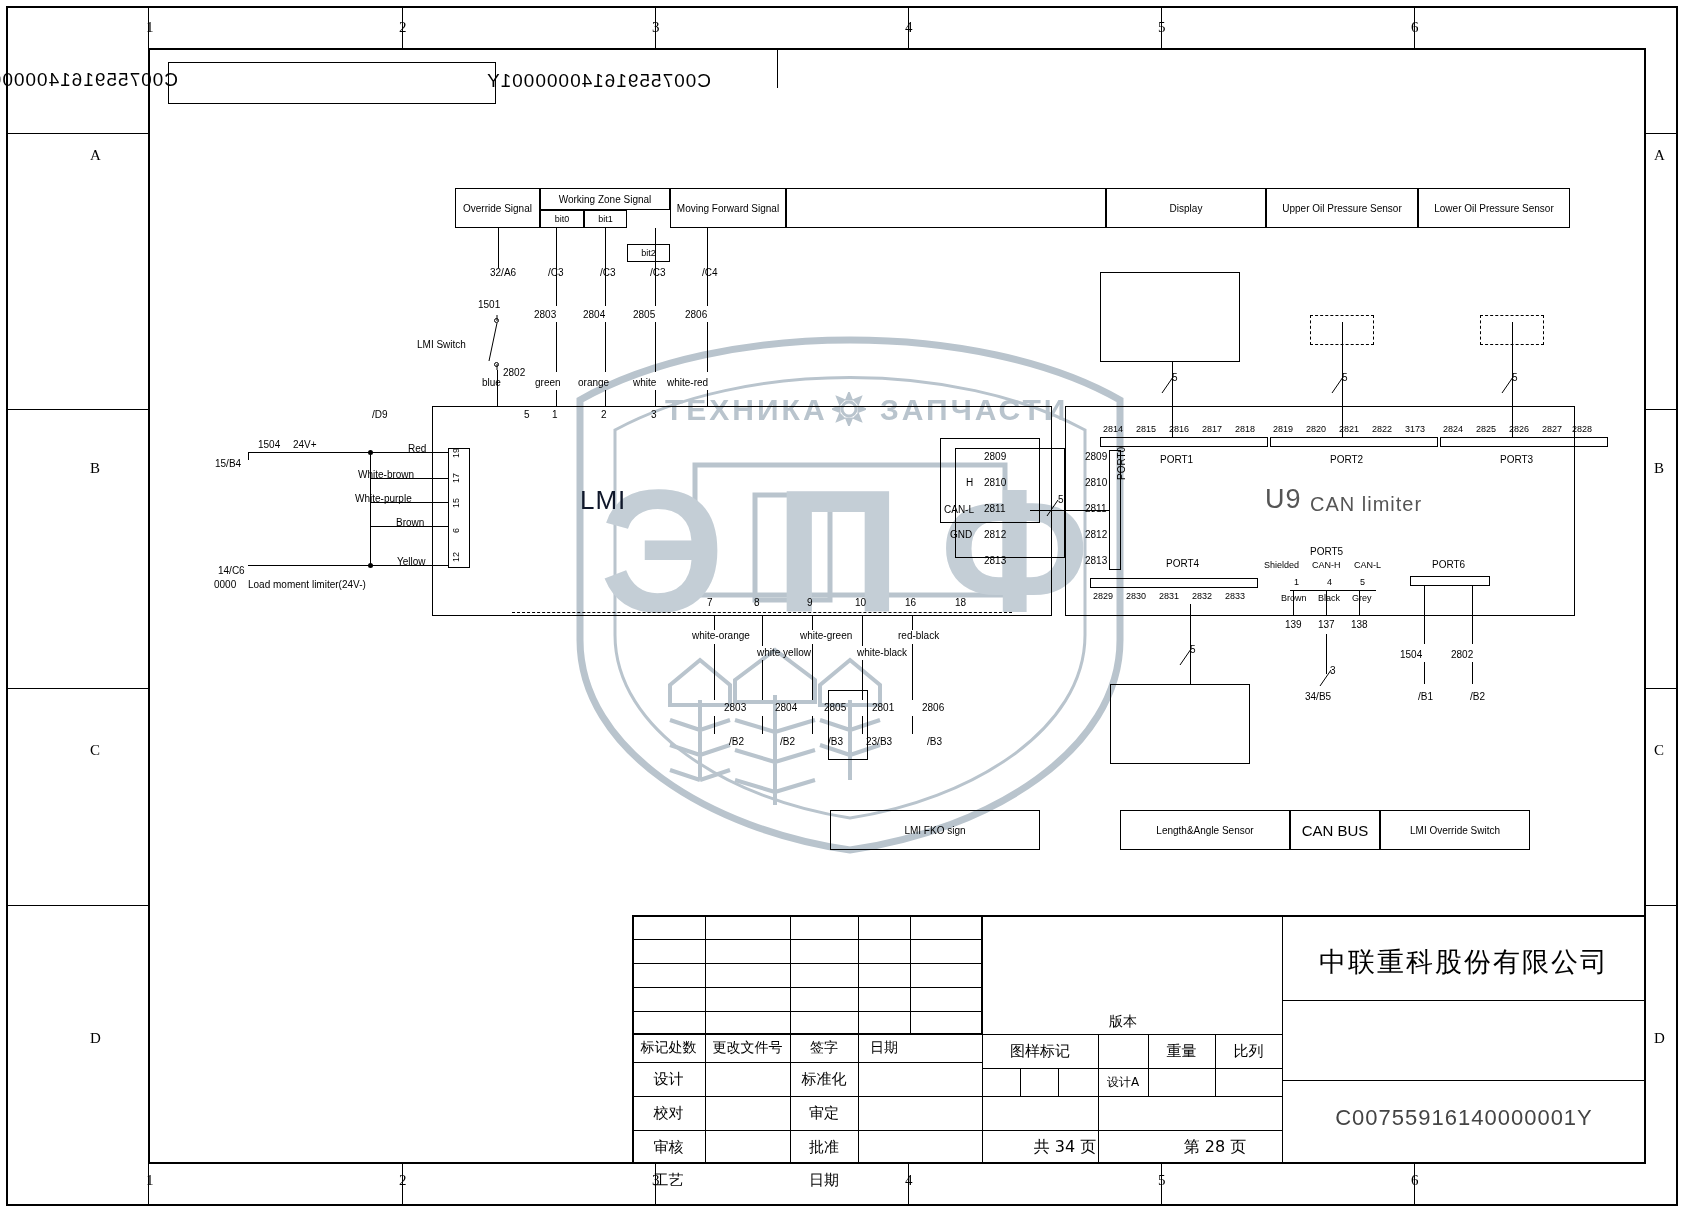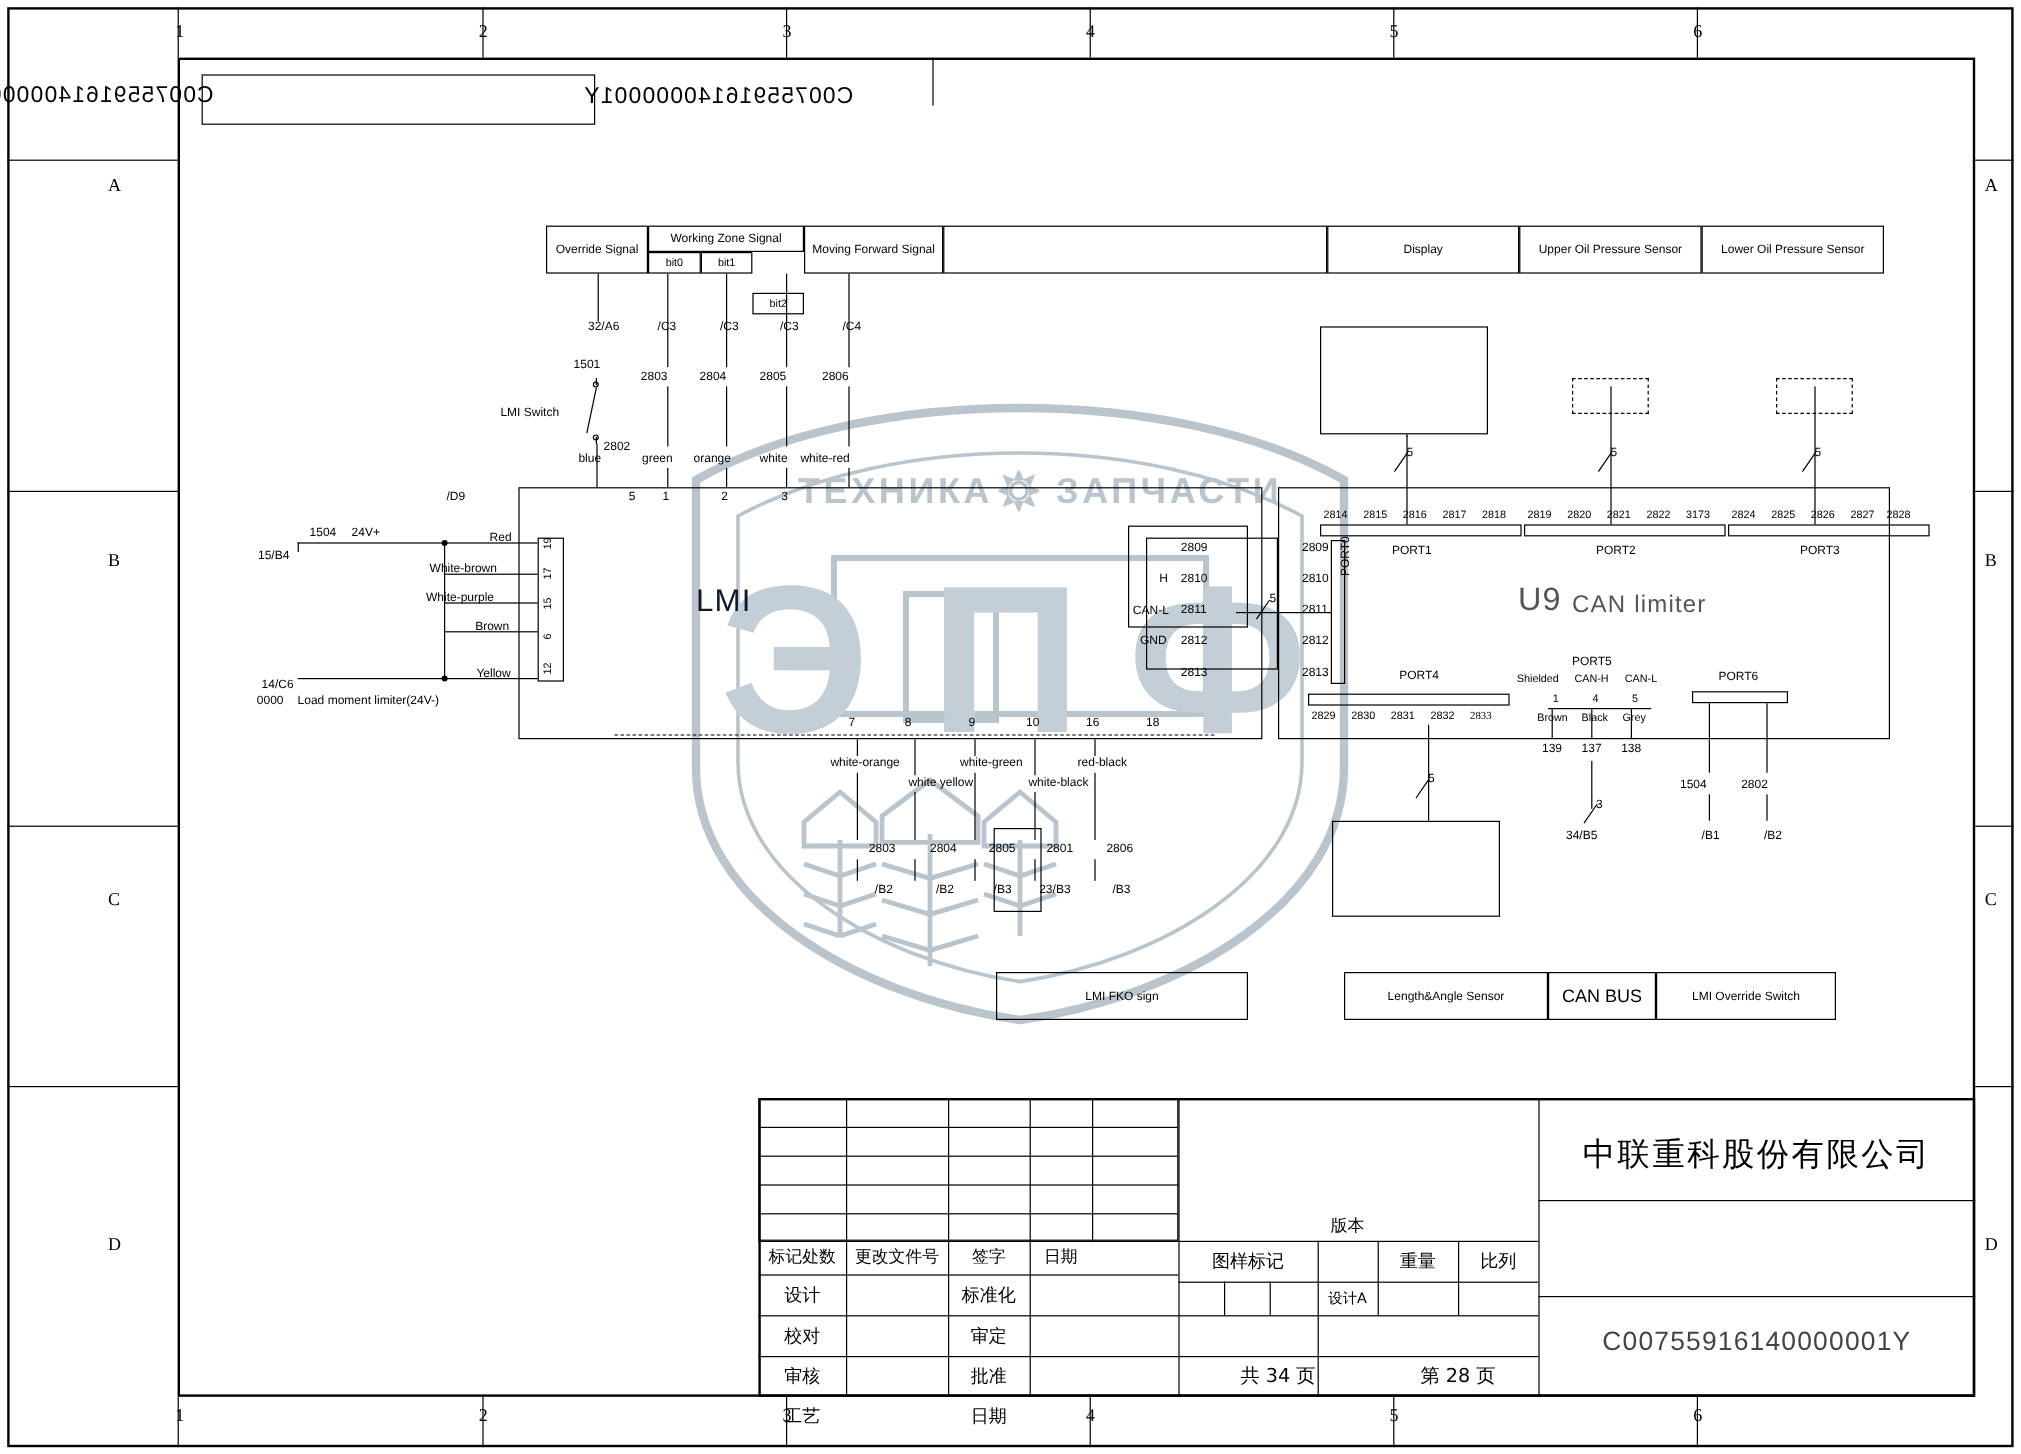--- a/index.html
+++ b/index.html
@@ -314,21 +314,21 @@
   <svg class="abs" style="left:1500px;top:375px;" width="16" height="20">
       <line x1="2" y1="18" x2="13" y2="2" stroke="#000"></line>
     </svg>
   <div class="box" style="left:1480px;top:315px;width:64px;height:30px;border-style:dashed;"></div>
 
   <div class="lbl" style="left:1166px;top:559px;">PORT4</div>
   <div class="lbl" style="left:1093px;top:592px;font-size:9px;">2829</div>
   <div class="lbl" style="left:1126px;top:592px;font-size:9px;">2830</div>
   <div class="lbl" style="left:1159px;top:592px;font-size:9px;">2831</div>
   <div class="lbl" style="left:1192px;top:592px;font-size:9px;">2832</div>
-  <div class="lbl" style="left:1225px;top:592px;font-size:9px;font-family:Liberation Serif, serif;">2833</div>
+  <div class="lbl" style="left:1225px;top:592px;font-size:9px;">2833</div>
   <div class="box" style="left:1090px;top:578px;width:168px;height:10px;"></div>
   <div class="ln vl" style="left:1190px;top:604px;height:80px;"></div>
   <div class="lbl" style="left:1190px;top:645px;">5</div>
   <svg class="abs" style="left:1178px;top:647px;" width="16" height="20">
       <line x1="2" y1="18" x2="13" y2="2" stroke="#000"></line>
     </svg>
   <div class="box" style="left:1110px;top:684px;width:140px;height:80px;"></div>
 
   <div class="lbl" style="left:1310px;top:547px;">PORT5</div>
   <div class="lbl" style="left:1264px;top:561px;font-size:9px;">Shielded</div>

